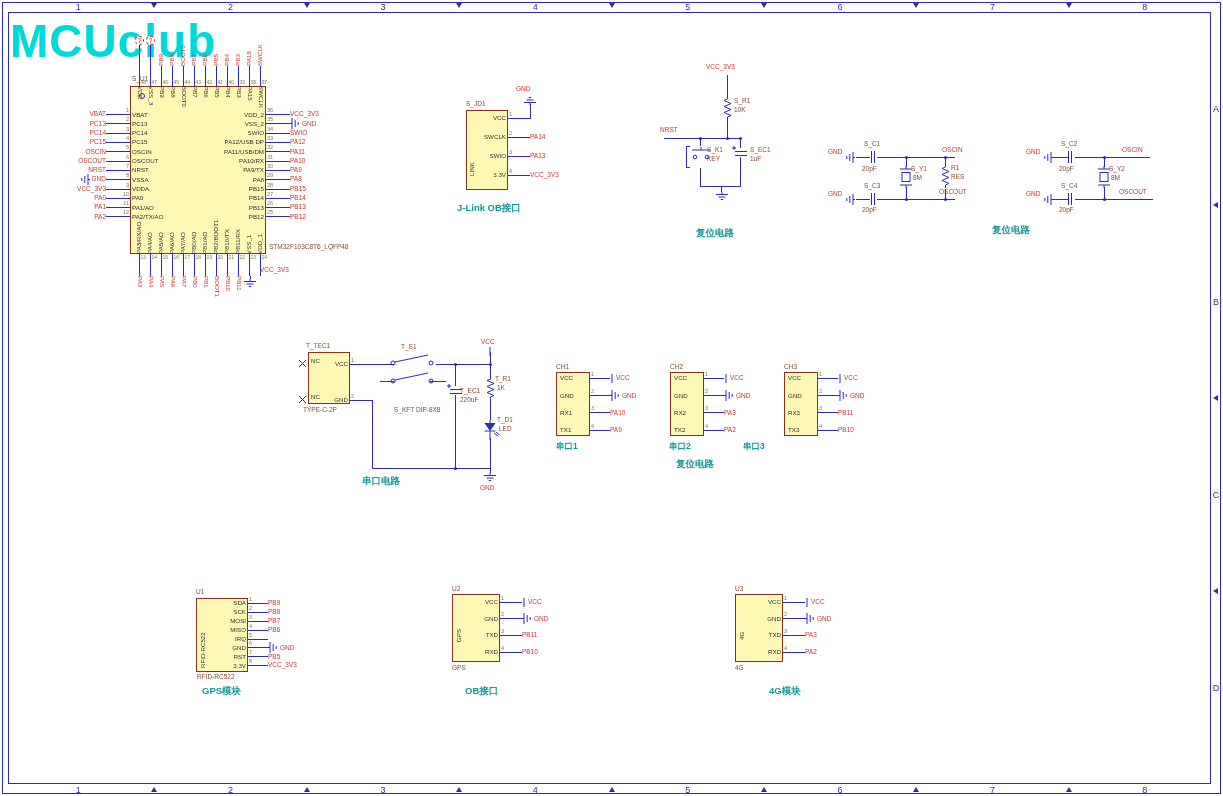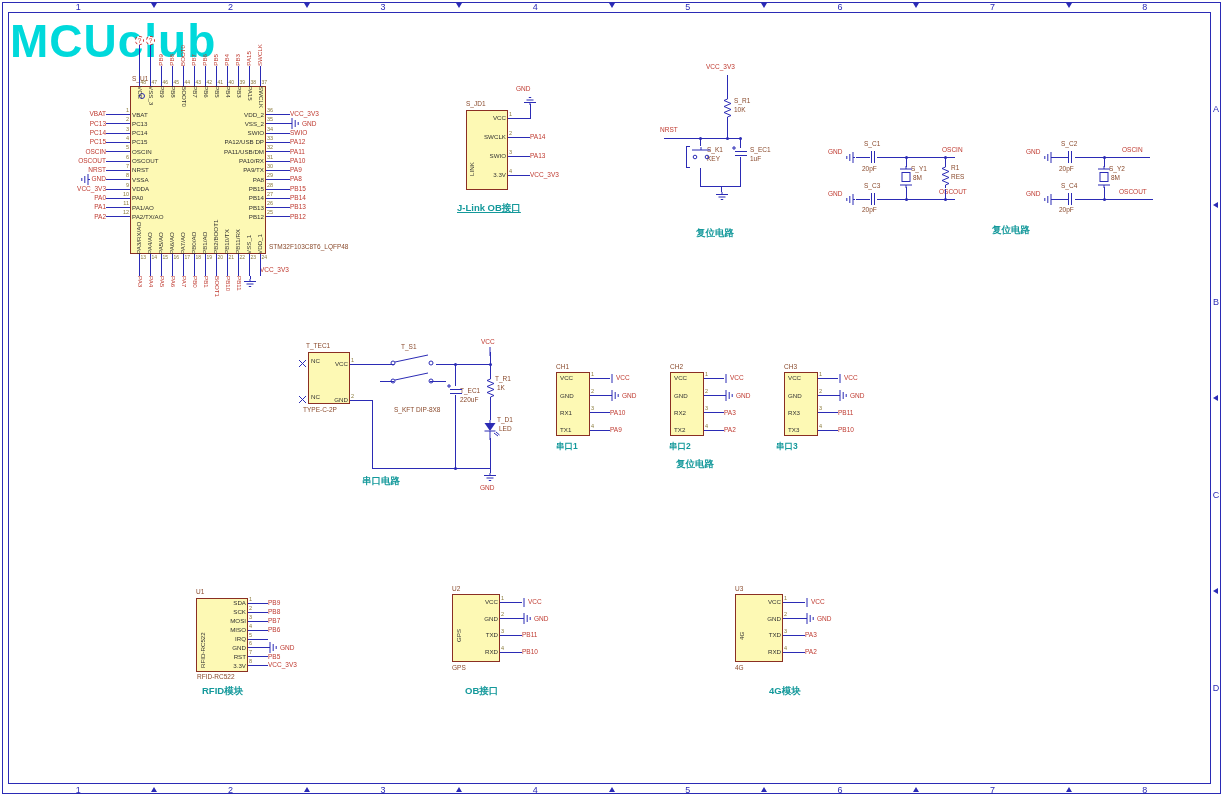--- a/index.html
+++ b/index.html
@@ -16,21 +16,21 @@
 .logo{position:absolute;left:10px;top:14px;font-size:46px;font-weight:800;color:#00d9db;letter-spacing:1px;white-space:nowrap}
 .comp{position:absolute;background:var(--fill);border:1px solid var(--bord)}
 .pmark{position:absolute;width:6px;height:6px;border:1px solid var(--blue);border-radius:50%}
 .wh,.wv{position:absolute;background:var(--blue)}
 .wh{height:1px}.wv{width:1px}
 .dot{position:absolute;width:3px;height:3px;margin:-1px 0 0 -1px;background:var(--blue);border-radius:50%}
 .lab{position:absolute;color:var(--net);font-size:6.5px;line-height:1;white-space:nowrap}
 .des,.val{position:absolute;color:var(--brown);font-size:6.5px;line-height:1;white-space:nowrap}
 .ttl{position:absolute;color:var(--teal);font-size:9.5px;font-weight:bold;line-height:1;white-space:nowrap}
 .ttl.small{font-size:8.5px}
-.ttl.ul{text-decoration:underline}
+.ttl.ul{}
 .pn-abs{position:absolute;color:var(--pin);font-size:6.2px;line-height:1;white-space:nowrap}
 .pins{position:absolute}
 .prow{display:flex;align-items:center}
 .pname{color:var(--pin);font-size:6.2px;line-height:1;white-space:nowrap;padding:0 2px}
 .pline{position:relative;background:var(--blue);height:1px;flex:none}
 .pnum{position:absolute;top:-6px;color:var(--num);font-size:5.5px;line-height:1}
 .ncell{display:flex;align-items:center;gap:2px;font-size:6.5px;color:var(--net);line-height:1;white-space:nowrap;flex:none}
 .hrow{display:flex}
 .vcol{display:flex;flex-direction:column;align-items:center;flex:none}
 .vline{position:relative;width:1px;background:var(--blue);flex:none}
@@ -777,21 +777,21 @@
         <span class="pline" style="width: 20px;">
           <span class="pnum" style="left: 1px;">4</span>
         </span>
         <span class="ncell" style="width: 56px;">
           <span>PB10</span>
         </span>
       </div>
     </div>
   <div class="ttl small" style="left:556px;top:442px">串口1</div>
   <div class="ttl small" style="left:669px;top:442px">串口2</div>
-  <div class="ttl small" style="left:776px;top:442px">串口3</div>
+  <div class="ttl small" style="left:743px;top:442px">串口3</div>
   <div class="ttl" style="left:676px;top:459px">复位电路</div>
 
   <div class="comp" style="left:196px;top:598px;width:52px;height:74px"></div>
   <div class="des" style="left:196px;top:589px">U1</div>
   <div class="vside vflip" style="left:200px;top:604px;height:64px">RFID-RC522</div>
   <div class="pins" style="left:218px;top:599px">
       <div class="prow" style="height: 8.9px;">
         <span class="pname" style="width: 30px; text-align: right;">SDA</span>
         <span class="pline" style="width: 20px;">
           <span class="pnum" style="left: 1px;">1</span>
@@ -859,21 +859,21 @@
         <span class="pname" style="width: 30px; text-align: right;">3.3V</span>
         <span class="pline" style="width: 20px;">
           <span class="pnum" style="left: 1px;">8</span>
         </span>
         <span class="ncell" style="width: 56px;">
           <span>VCC_3V3</span>
         </span>
       </div>
     </div>
   <div class="val" style="left:197px;top:674px">RFID-RC522</div>
-  <div class="ttl" style="left:202px;top:686px">RFID模块</div>
+  <div class="ttl" style="left:202px;top:686px">GPS模块</div>
 
   <div class="comp" style="left:452px;top:594px;width:48px;height:68px"></div>
   <div class="des" style="left:452px;top:586px">U2</div>
   <div class="vside vflip" style="left:456px;top:614px;height:28px">GPS</div>
   <div class="pins" style="left:470px;top:594px">
       <div class="prow" style="height: 16.6px;">
         <span class="pname" style="width: 30px; text-align: right;">VCC</span>
         <span class="pline" style="width: 22px;">
           <span class="pnum" style="left: 1px;">1</span>
         </span>

